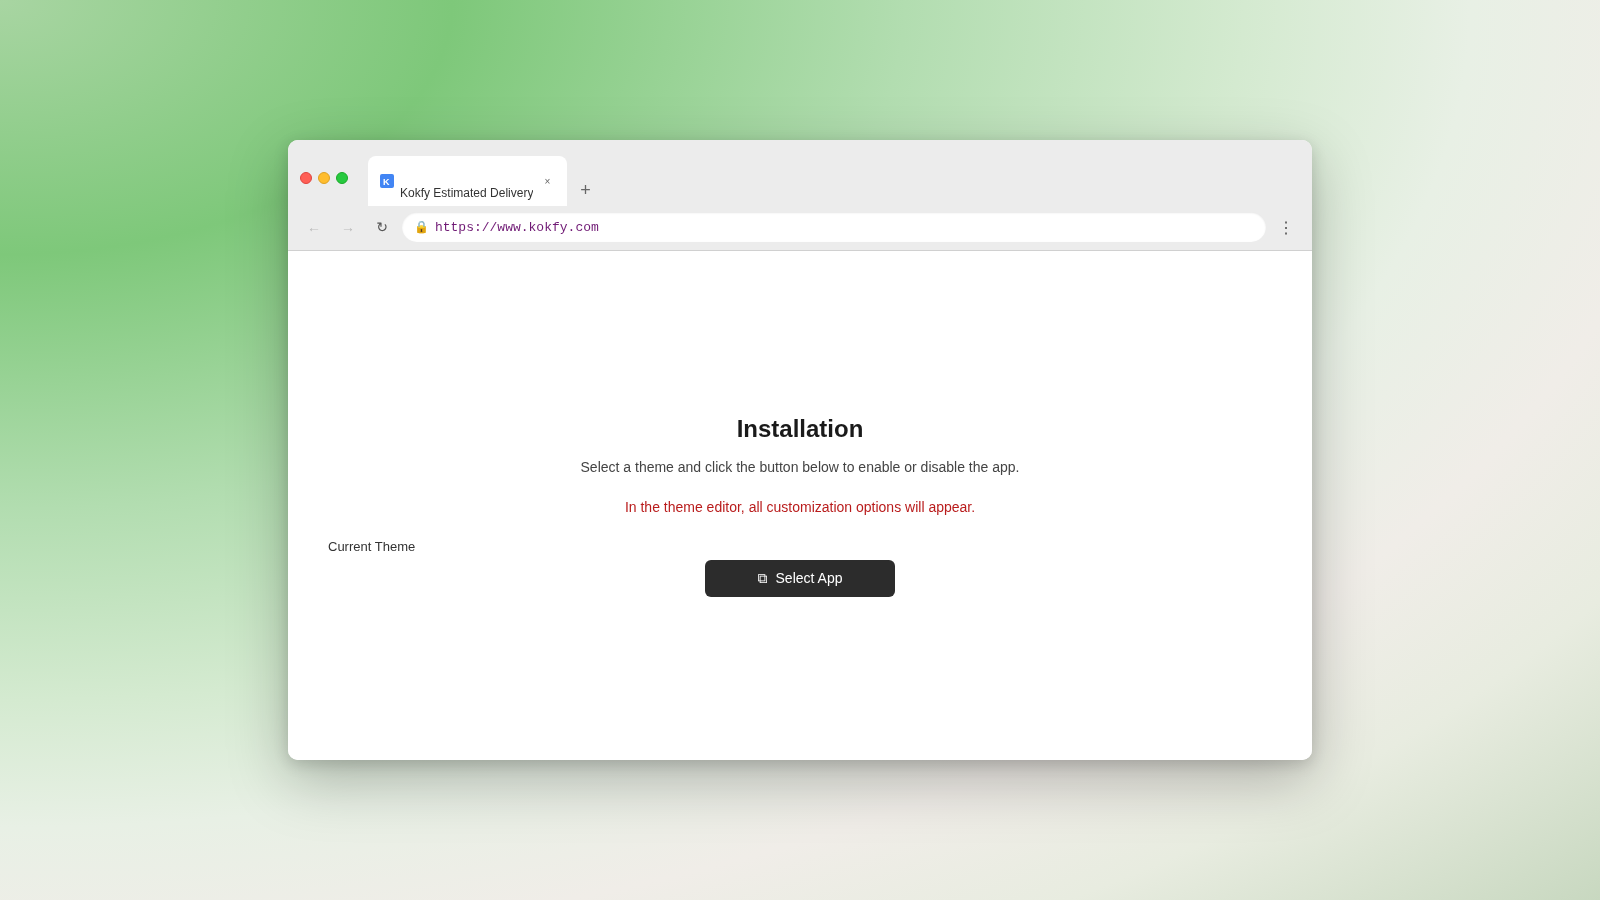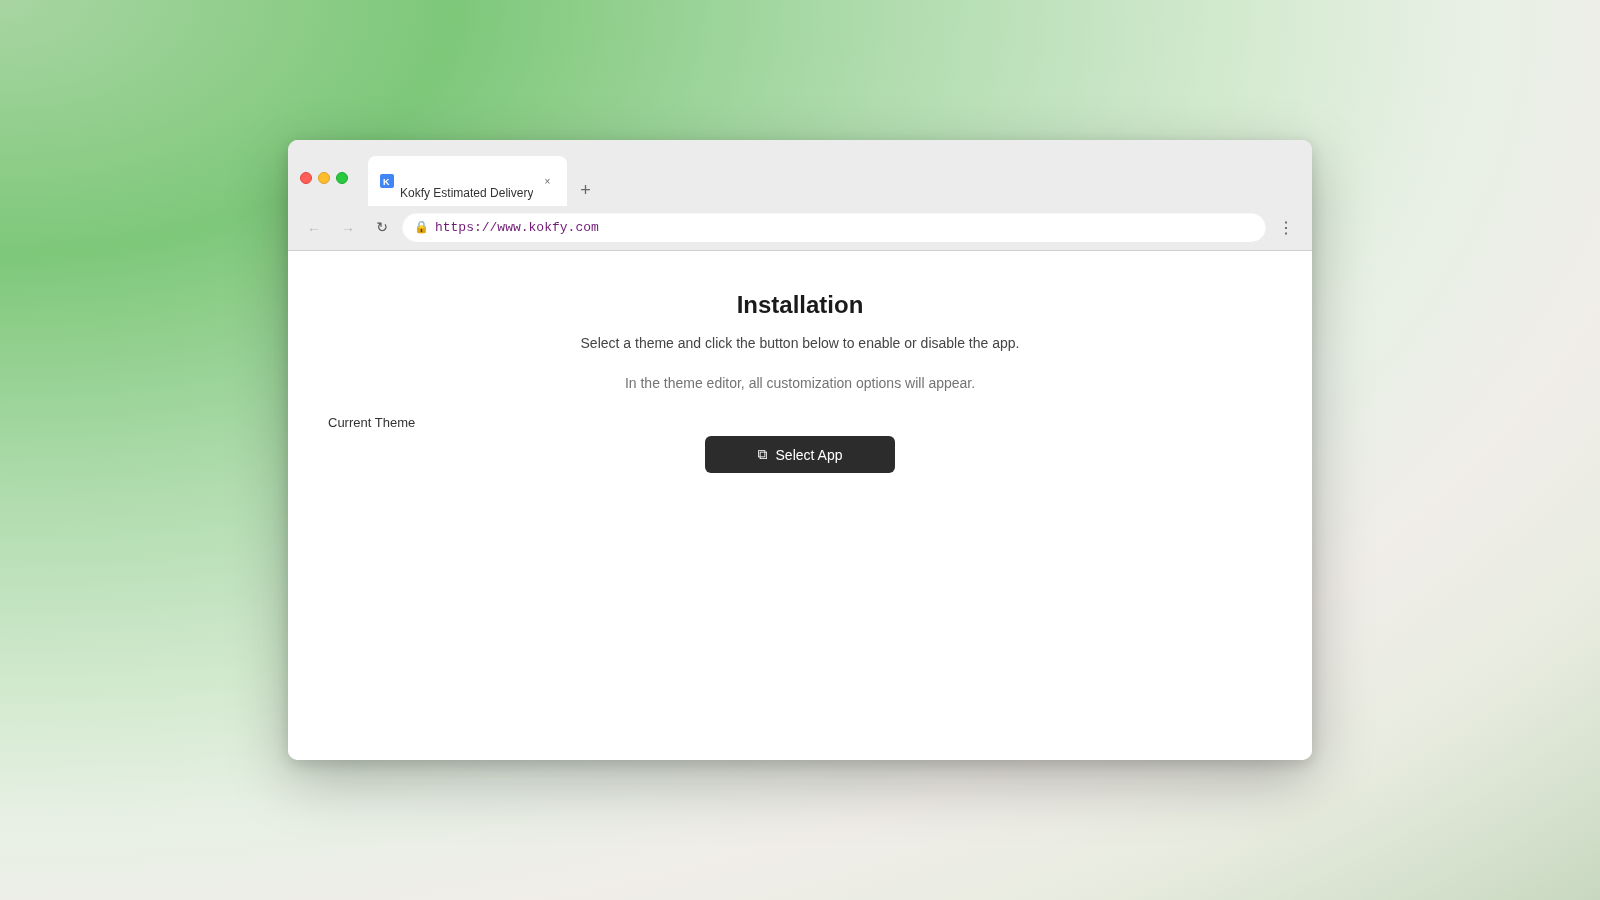--- a/index.html
+++ b/index.html
@@ -178,21 +178,21 @@
       border-radius: 50%;
     }
 
     
     .page-content {
       flex: 1;
       background: #ffffff;
       display: flex;
       flex-direction: column;
       align-items: center;
-      justify-content: flex-start;
+      justify-content: center;
       padding: 40px;
     }
 
     .installation-section {
       display: flex;
       flex-direction: column;
       align-items: center;
       gap: 0;
       width: 100%;
     }
@@ -206,21 +206,21 @@
 
     .page-subtitle {
       font-size: 14px;
       color: #444;
       margin-bottom: 24px;
       text-align: center;
     }
 
     .page-subtitle2 {
       font-size: 14px;
-      color: #737373;
+      color: #b91c1c;
       margin-bottom: 24px;
       text-align: center;
     }
 
     .theme-label {
       font-size: 13px;
       color: #333;
       margin-bottom: 6px;
       align-self: flex-start;
       width: 190px;

